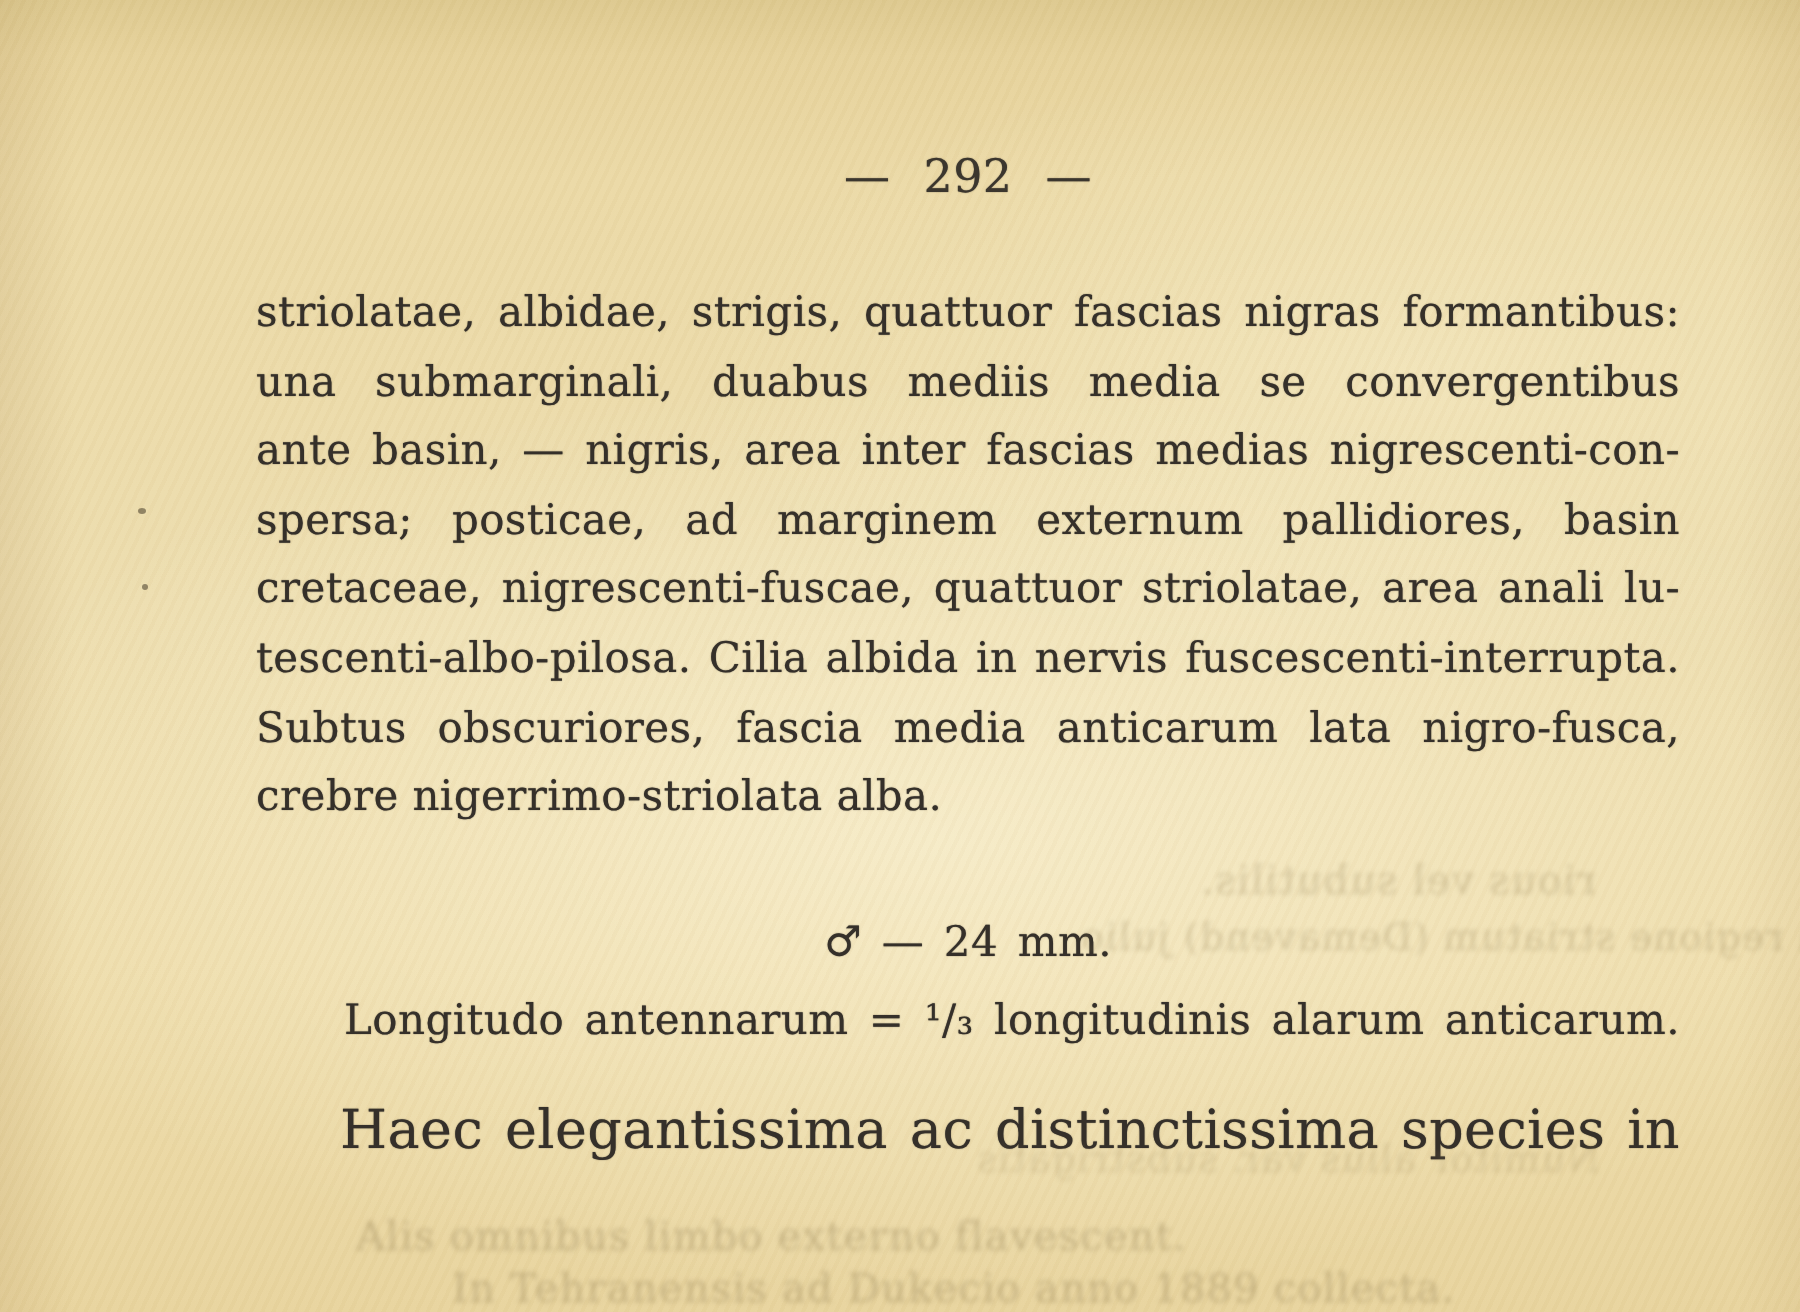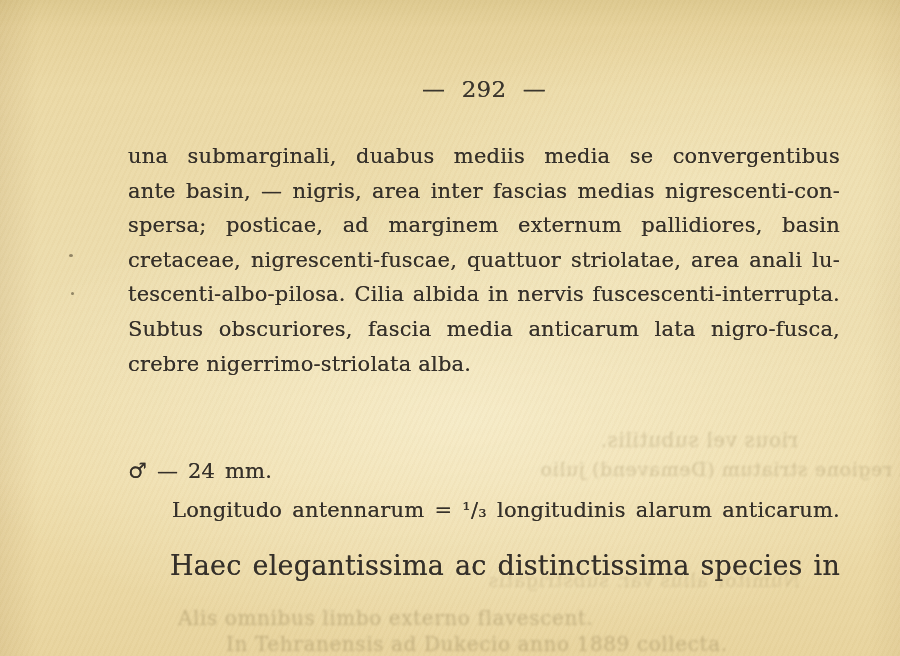--- a/index.html
+++ b/index.html
@@ -24,21 +24,21 @@
     text-align:center; font-size:23px; word-spacing:9px; color:#3b362e;
   }
 
   .para1{ position:absolute; left:128px; top:139px; width:712px; font-size:21px; }
   .para1 .line{ height:34.6px; line-height:34.6px; text-align:justify; text-align-last:justify; overflow:hidden; }
   .para1 .line.first{ padding-left:42px; }
   .para1 .line.last{ text-align-last:left; }
 
   .size-line{
     position:absolute; left:128px; top:459px; width:712px;
-    font-size:21px; line-height:24px; word-spacing:3px;
+    text-align:center; font-size:21px; line-height:24px; word-spacing:3px;
   }
 
   .antenna-line{
     position:absolute; left:128px; top:497px; width:712px; box-sizing:border-box;
     padding-left:44px; font-size:21px; line-height:26px;
     text-align:justify; text-align-last:justify; overflow:hidden; height:30px;
   }
 
   .closing{ position:absolute; left:128px; top:548px; width:712px; font-size:27px; }
   .closing .line{ height:35px; line-height:35px; overflow:hidden; }
@@ -61,20 +61,21 @@
   .speck.s2{ left:71px; top:292px; width:3px; height:3px; }
 </style>
 </head>
 <body>
 
 <div class="page">
 
   <div class="page-number txt">— 292 —</div>
 
   <div class="para1 txt">
+    <div class="line">striolatae, albidae, strigis, quattuor fascias nigras formantibus:</div>
     <div class="line">una submarginali, duabus mediis media se convergentibus unaque</div>
     <div class="line">ante basin, — nigris, area inter fascias medias nigrescenti-con-</div>
     <div class="line">spersa; posticae, ad marginem externum pallidiores, basin versus</div>
     <div class="line">cretaceae, nigrescenti-fuscae, quattuor striolatae, area anali lu-</div>
     <div class="line">tescenti-albo-pilosa. Cilia albida in nervis fuscescenti-interrupta.</div>
     <div class="line">Subtus obscuriores, fascia media anticarum lata nigro-fusca, costa</div>
     <div class="line last">crebre nigerrimo-striolata alba.</div>
   </div>
 
   <div class="size-line txt">♂ — 24 mm.</div>

